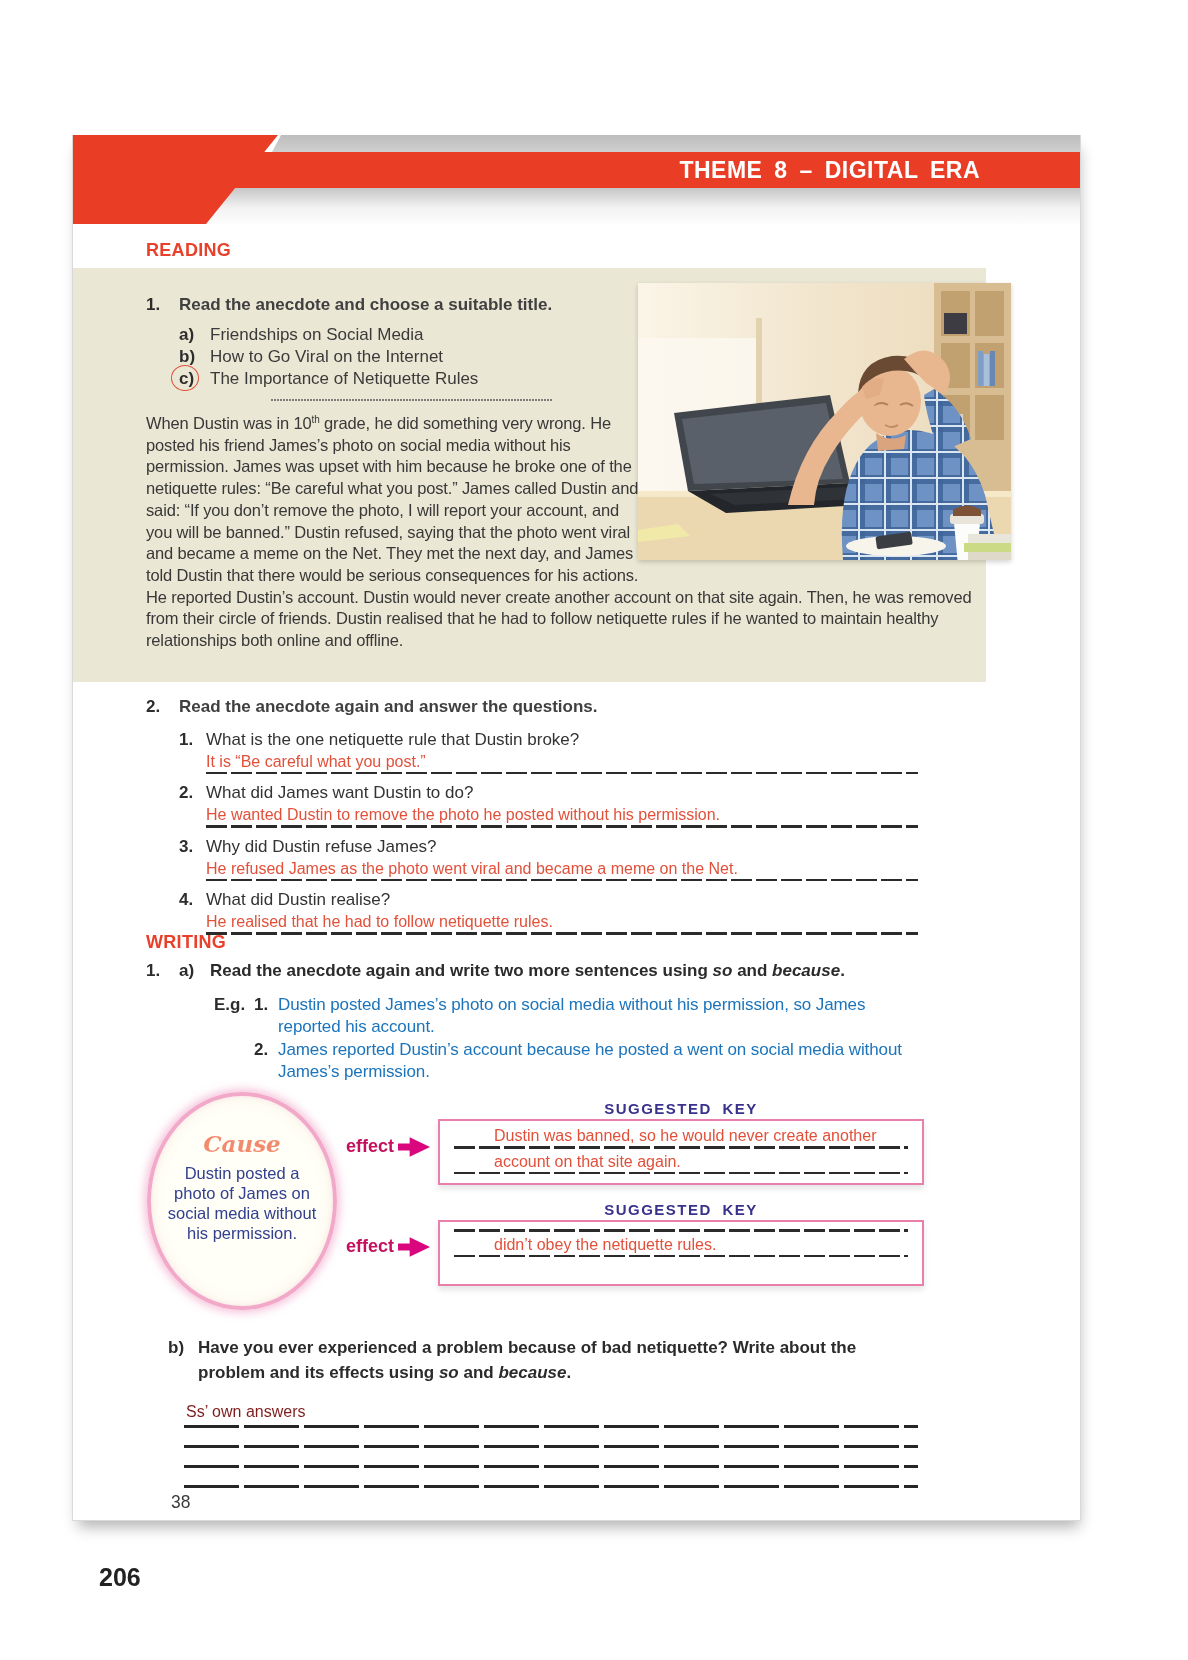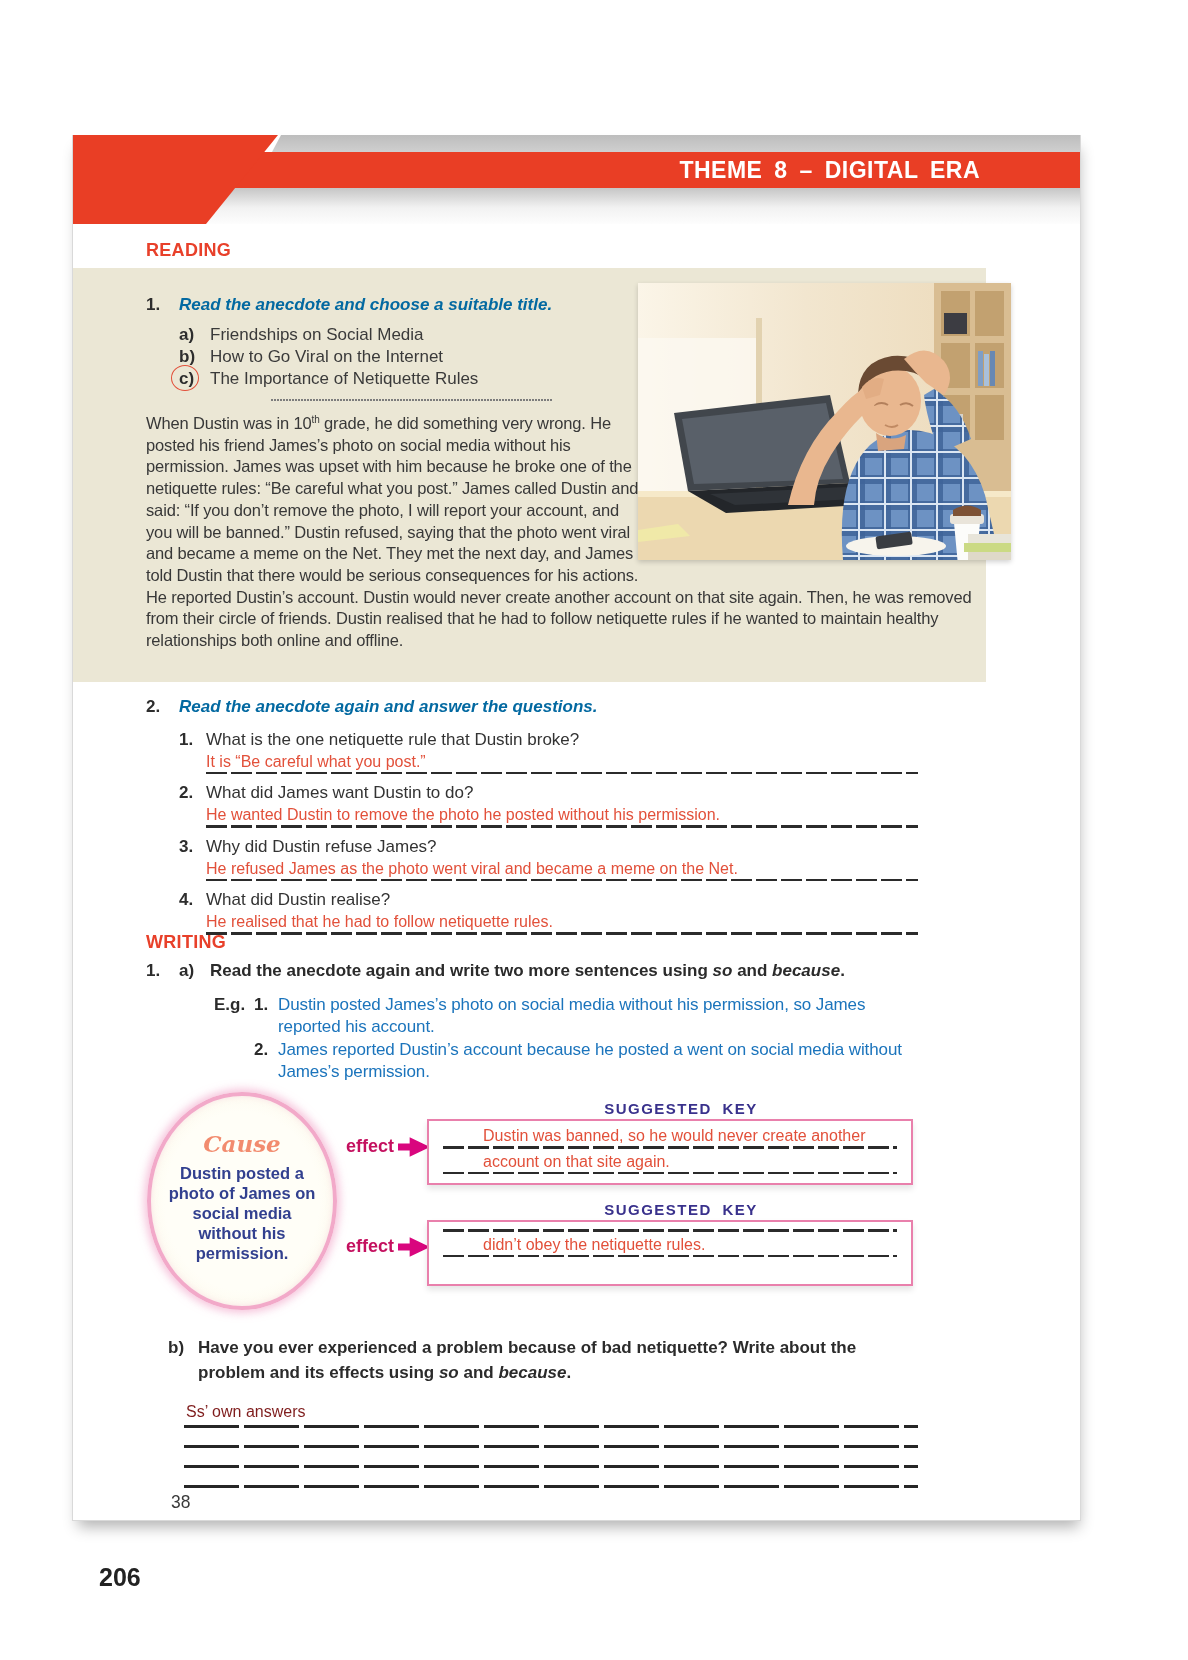--- a/index.html
+++ b/index.html
@@ -27,21 +27,21 @@
   .hdr-red-block{position:absolute;top:0;left:0;width:210px;height:89px;
     background:#e93e25;clip-path:polygon(0 0,205px 0,133px 89px,0 89px);}
   
   .section-heading{position:absolute;left:73px;font-size:18px;font-weight:bold;
     color:#e8402a;letter-spacing:.3px;}
   
   .beige{position:absolute;top:133px;left:0;width:913px;height:414px;
     background:#ebe7d5;box-sizing:border-box;padding:26px 10px 0 73px;}
   .ex-row{display:flex;font-size:17px;line-height:21px;}
   .ex-num{font-weight:bold;width:33px;flex:none;color:#2d2d2d;}
-  .ex-instruction{font-weight:bold;color:#0369a1;font-style:italic;}
+  .ex-instruction{font-weight:bold;color:#404040;}
   .options{margin:9px 0 0 33px;}
   .option{display:flex;font-size:17px;line-height:22px;margin-bottom:0;}
   .opt-letter{font-weight:bold;width:31px;flex:none;color:#2d2d2d;position:relative;}
   .opt-circle .circle-mark{position:absolute;left:-8px;top:-3px;width:26px;height:24px;
     border:1.6px solid #e2503a;border-radius:50%;}
   .title-blank{margin:9px 0 0 125px;width:282px;height:2px;
     background:repeating-linear-gradient(90deg,#7c7c7c 0 2px,transparent 2px 3px);}
   .anecdote{margin-top:8px;font-size:16.5px;line-height:21.7px;color:#383838;
     letter-spacing:-.15px;width:832px;text-align:left;}
   .photo-spacer{float:right;width:334px;height:172px;}
@@ -68,27 +68,27 @@
   .eg-text{color:#1b74bc;font-size:17px;line-height:21.5px;width:645px;letter-spacing:-.1px;}
   .eg2{margin-top:2px;margin-left:108px;}
   
   .diagram{position:absolute;left:0;top:950px;width:1009px;height:240px;}
   .cause-circle{position:absolute;left:74px;top:7px;width:190px;height:218px;
     border-radius:50%;background:radial-gradient(#fffef7 60%,#fbf5e2);
     border:4px solid #f2a9c9;box-shadow:0 0 9px 3px rgba(238,145,190,.55), inset 0 0 6px rgba(238,180,210,.35);
     box-sizing:border-box;text-align:center;padding:34px 12px 0 12px;}
   .cause-title{font-family:"DejaVu Serif", serif;font-style:italic;font-weight:bold;
     font-size:23px;color:#f28b6e;margin-bottom:6px;}
-  .cause-text{font-size:16.5px;line-height:20px;color:#32408f;font-weight:bold;}
+  .cause-text{font-size:16.5px;line-height:20px;color:#32408f;}
   .effect-row{position:absolute;display:flex;align-items:center;}
   .effect-word{font-size:18px;font-weight:bold;color:#c4105f;margin-right:4px;}
   .effect-arrow{width:33px;height:20px;}
   .sk-label{position:absolute;left:365px;width:486px;text-align:center;
     font-size:15px;font-weight:bold;color:#39318c;letter-spacing:1.5px;word-spacing:5px;}
-  .key-box{position:absolute;left:354px;width:486px;height:66px;background:#fff;
+  .key-box{position:absolute;left:365px;width:486px;height:66px;background:#fff;
     border:2px solid #e980ac;box-sizing:border-box;padding:6px 14px 0 14px;
     box-shadow:0 4px 6px rgba(0,0,0,.10);}
   .key-line{font-size:16px;line-height:18px;color:#e2503a;padding-left:40px;}
   .key-rule{width:100%;height:2.6px;margin:1px 0 4px 0;
     background:repeating-linear-gradient(90deg,#2b2b2b 0 21px,transparent 21px 25px);}
   
   .part-b{position:absolute;left:95px;top:1200px;width:760px;}
   .pb-row{display:flex;font-size:17px;line-height:25px;font-weight:bold;color:#2b2b2b;}
   .pb-label{width:30px;flex:none;}
   .pb-text{width:715px;}

